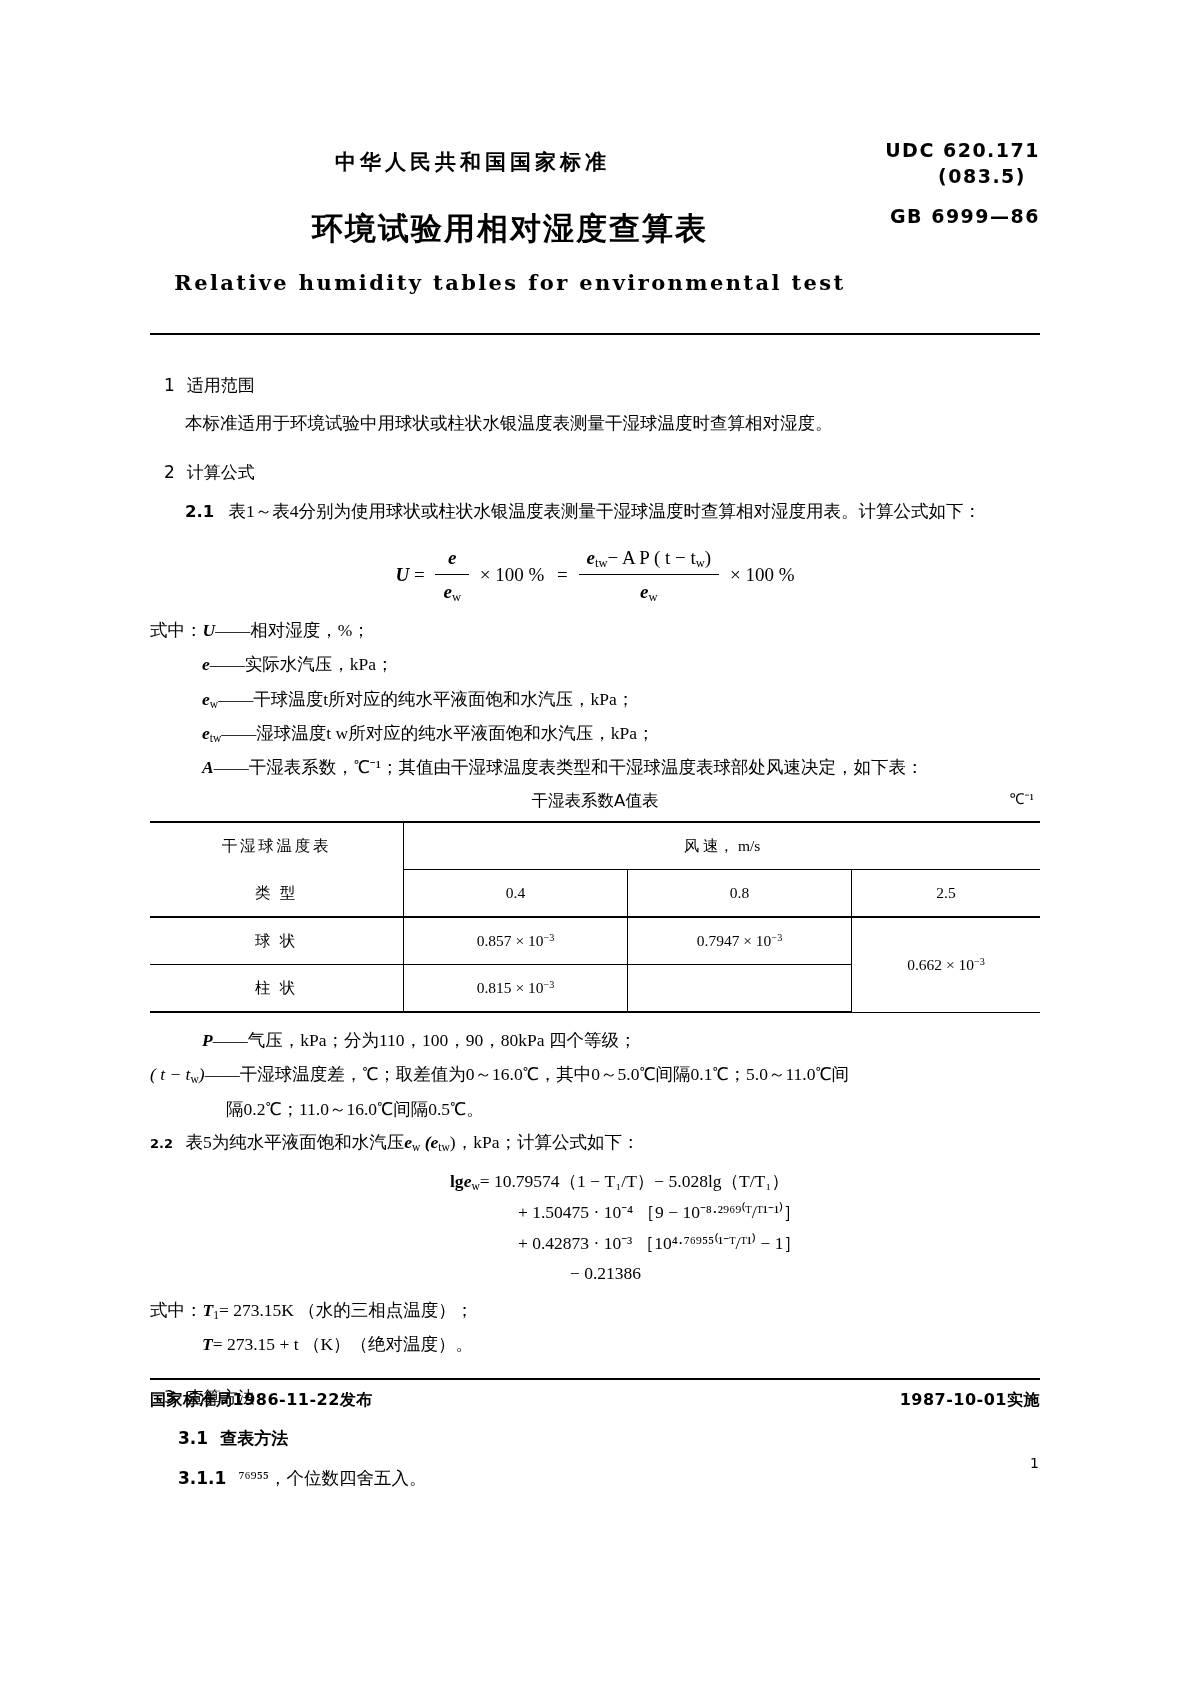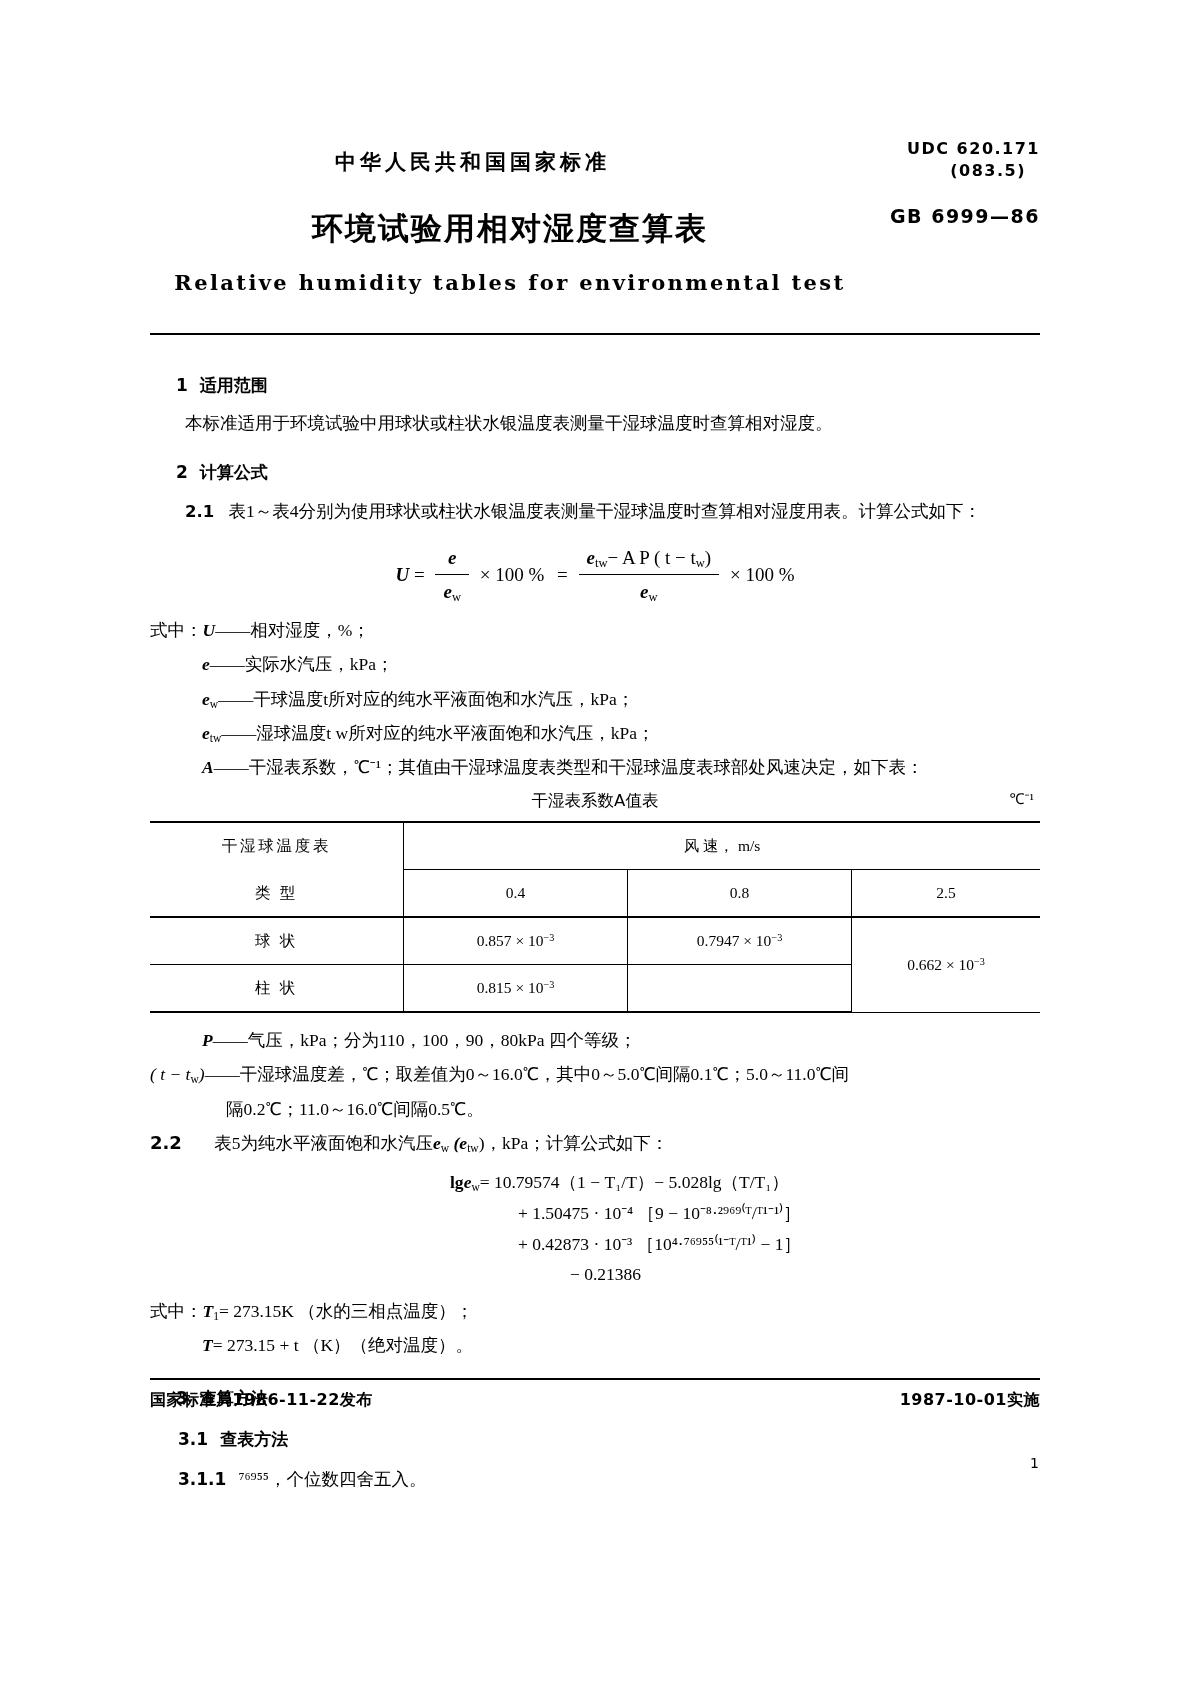--- a/index.html
+++ b/index.html
@@ -17,21 +17,21 @@
   .header { position:absolute; left:150px; top:130px; width:890px; height:200px; }
   .gov-line {
     position:absolute; left:185px; top:18px;
     font-family:"DejaVu Sans", sans-serif;
     font-weight:bold; font-size:21px; letter-spacing:4px;
   }
   .udc-block {
     position:absolute; right:0px; top:8px;
     text-align:right;
     font-family:"DejaVu Sans", sans-serif;
-    font-weight:bold; font-size:16px; line-height:1.35;
+    font-weight:bold; font-size:19px; line-height:1.35;
     letter-spacing:1.5px;
   }
   .udc-block .l2 { padding-right:14px; }
   .gb-no {
     position:absolute; right:0px; top:75px;
     font-family:"DejaVu Sans", sans-serif;
     font-weight:bold; font-size:19px; letter-spacing:1.5px;
   }
   .doc-title {
     position:absolute; left:0; top:78px; width:720px;
@@ -46,21 +46,21 @@
     font-weight:bold; font-size:21px; letter-spacing:2.4px;
   }
   .rule {
     position:absolute; left:150px; top:333px; width:890px;
     border-top:2px solid #000;
   }
 
   
   .body { position:absolute; left:150px; top:350px; width:890px;
           font-size:17.5px; line-height:1.55; }
-  .h2 { font-family:"DejaVu Sans", sans-serif; font-weight:bold; font-size:17px; margin:22px 0 12px 26px; }
+  .h2 { font-family:"DejaVu Sans", sans-serif; font-weight:normal; font-size:17px; margin:22px 0 12px 14px; }
   .h2 .num { margin-right:12px; }
   .h3 { font-family:"DejaVu Sans", sans-serif; font-weight:bold; font-size:17px; margin:14px 0 8px 28px; }
   .h3 .num { margin-right:12px;margin-top:26px; }
   .para { margin:10px 0 0 0; text-indent:2em; font-size:17.5px; }
   .defs { margin-top:8px; }
   .defline { margin:7px 0 0 0; font-size:17.5px; }
   .indent2 { padding-left:52px; }
   .indent3 { padding-left:76px; }
 
   i.v { font-family:"Liberation Serif", serif; font-style:italic; font-weight:bold; }
@@ -217,22 +217,22 @@
 
     <div class="defline indent2" style="margin-top:14px;">
       <i class="v">P</i><span>——气压，kPa；分为110，100，90，80kPa 四个等级；</span>
     </div>
     <div class="defline">
       <span class="mono-ital">( t − t</span><sub>w</sub><span class="mono-ital">)</span><span>——干湿球温度差，℃；取差值为0～16.0℃，其中0～5.0℃间隔0.1℃；5.0～11.0℃间</span>
     </div>
     <div class="defline indent3">隔0.2℃；11.0～16.0℃间隔0.5℃。</div>
 
     <div class="defline" style="margin-top:6px;">
-      <b style="font-family:'DejaVu Sans',sans-serif;font-size:18px;">2.2</b>
-      <span style="margin-left:28px;">表5为纯水平液面饱和水汽压</span><i class="v">e</i><sub>w</sub><span> <i class="v">(e</i><sub>tw</sub><span>)</span></span><span>，kPa；计算公式如下：</span>
+      <b style="font-family:'DejaVu Sans',sans-serif;font-size:13px;">2.2</b>
+      <span style="margin-left:8px;">表5为纯水平液面饱和水汽压</span><i class="v">e</i><sub>w</sub><span> <i class="v">(e</i><sub>tw</sub><span>)</span></span><span>，kPa；计算公式如下：</span>
     </div>
 
     <div style="margin-top:10px;text-align:left;padding-left:300px;font-size:17.5px;line-height:1.75;">
       <div>
         <b>lg</b><i class="v">e</i><sub>w</sub><span>= 10.79574（1 − T₁/T）− 5.028lg（T/T₁）</span>
       </div>
       <div style="padding-left:68px;">+ 1.50475 · 10⁻⁴ ［9 − 10⁻⁸·²⁹⁶⁹⁽ᵀ/ᵀ¹⁻¹⁾］</div>
       <div style="padding-left:68px;">+ 0.42873 · 10⁻³ ［10⁴·⁷⁶⁹⁵⁵⁽¹⁻ᵀ/ᵀ¹⁾ − 1］</div>
       <div style="padding-left:120px;">− 0.21386</div>
     </div>

